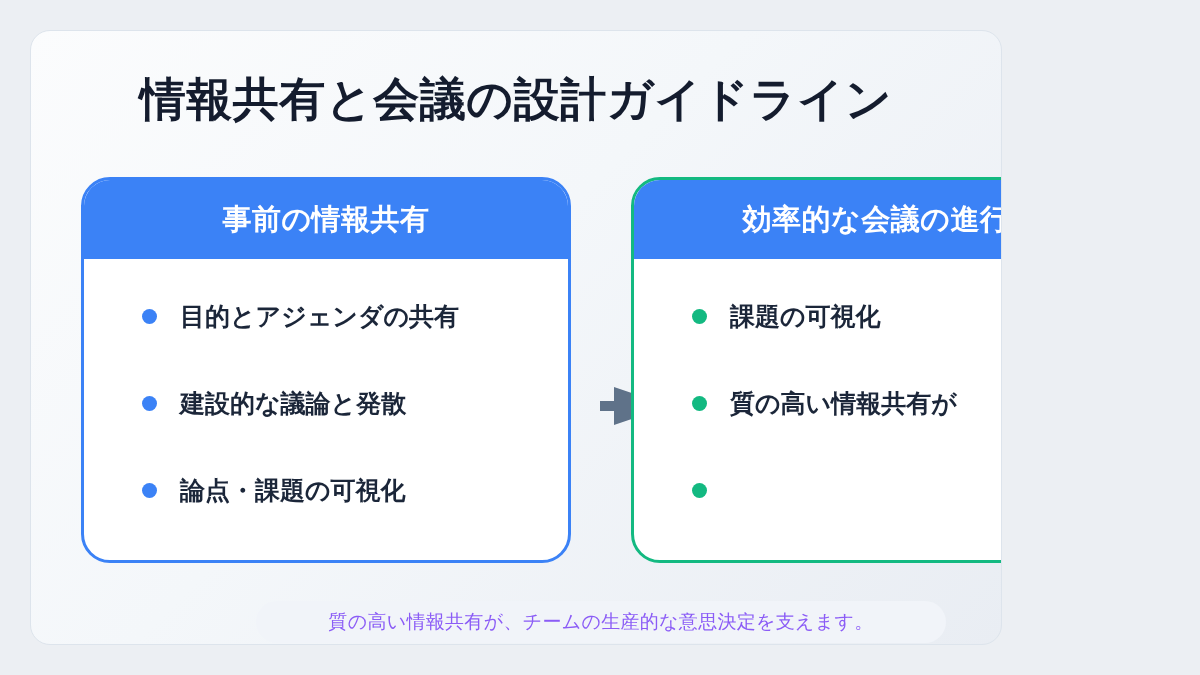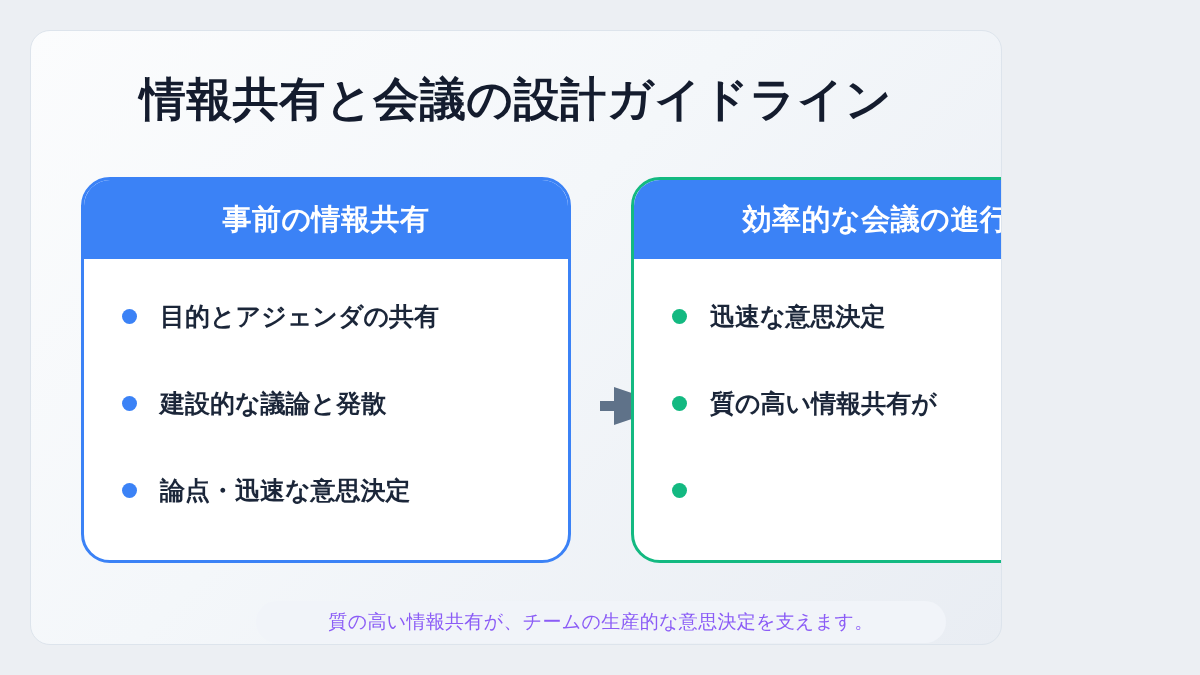--- a/index.html
+++ b/index.html
@@ -83,21 +83,21 @@
 
   .card-body {
     padding: 34px 0 0 0;
   }
 
   .bullet-row {
     display: flex;
     align-items: center;
     height: 46px;
     margin-bottom: 41px;
-    padding-left: 38px;
+    padding-left: 58px;
     text-align: center;
   }
   .bullet-row:last-child { margin-bottom: 0; }
 
   .dot {
     width: 15px;
     height: 15px;
     border-radius: 50%;
     flex: 0 0 auto;
   }
@@ -155,37 +155,37 @@
         <div class="bullet-row">
           <span class="dot"></span>
           <span class="bullet-text">目的とアジェンダの共有</span>
         </div>
         <div class="bullet-row">
           <span class="dot"></span>
           <span class="bullet-text">建設的な議論と発散</span>
         </div>
         <div class="bullet-row">
           <span class="dot"></span>
-          <span class="bullet-text">論点・迅速な意思決定</span>
+          <span class="bullet-text">論点・課題の可視化</span>
         </div>
       </div>
     </div>
 
     <div class="arrow">
       <svg width="76" height="44" viewBox="0 0 76 44" xmlns="http://www.w3.org/2000/svg">
         <path d="M0 17 L14 17 L14 3 L70 22 L14 41 L14 27 L0 27 Z" fill="#5f7289"></path>
       </svg>
     </div>
 
     <div class="card card-right">
       <div class="card-header">効率的な会議の進行</div>
       <div class="card-body">
         <div class="bullet-row">
           <span class="dot"></span>
-          <span class="bullet-text">迅速な意思決定</span>
+          <span class="bullet-text">課題の可視化</span>
         </div>
         <div class="bullet-row">
           <span class="dot"></span>
           <span class="bullet-text">質の高い情報共有が</span>
         </div>
         <div class="bullet-row">
           <span class="dot"></span>
         </div>
       </div>
     </div>

